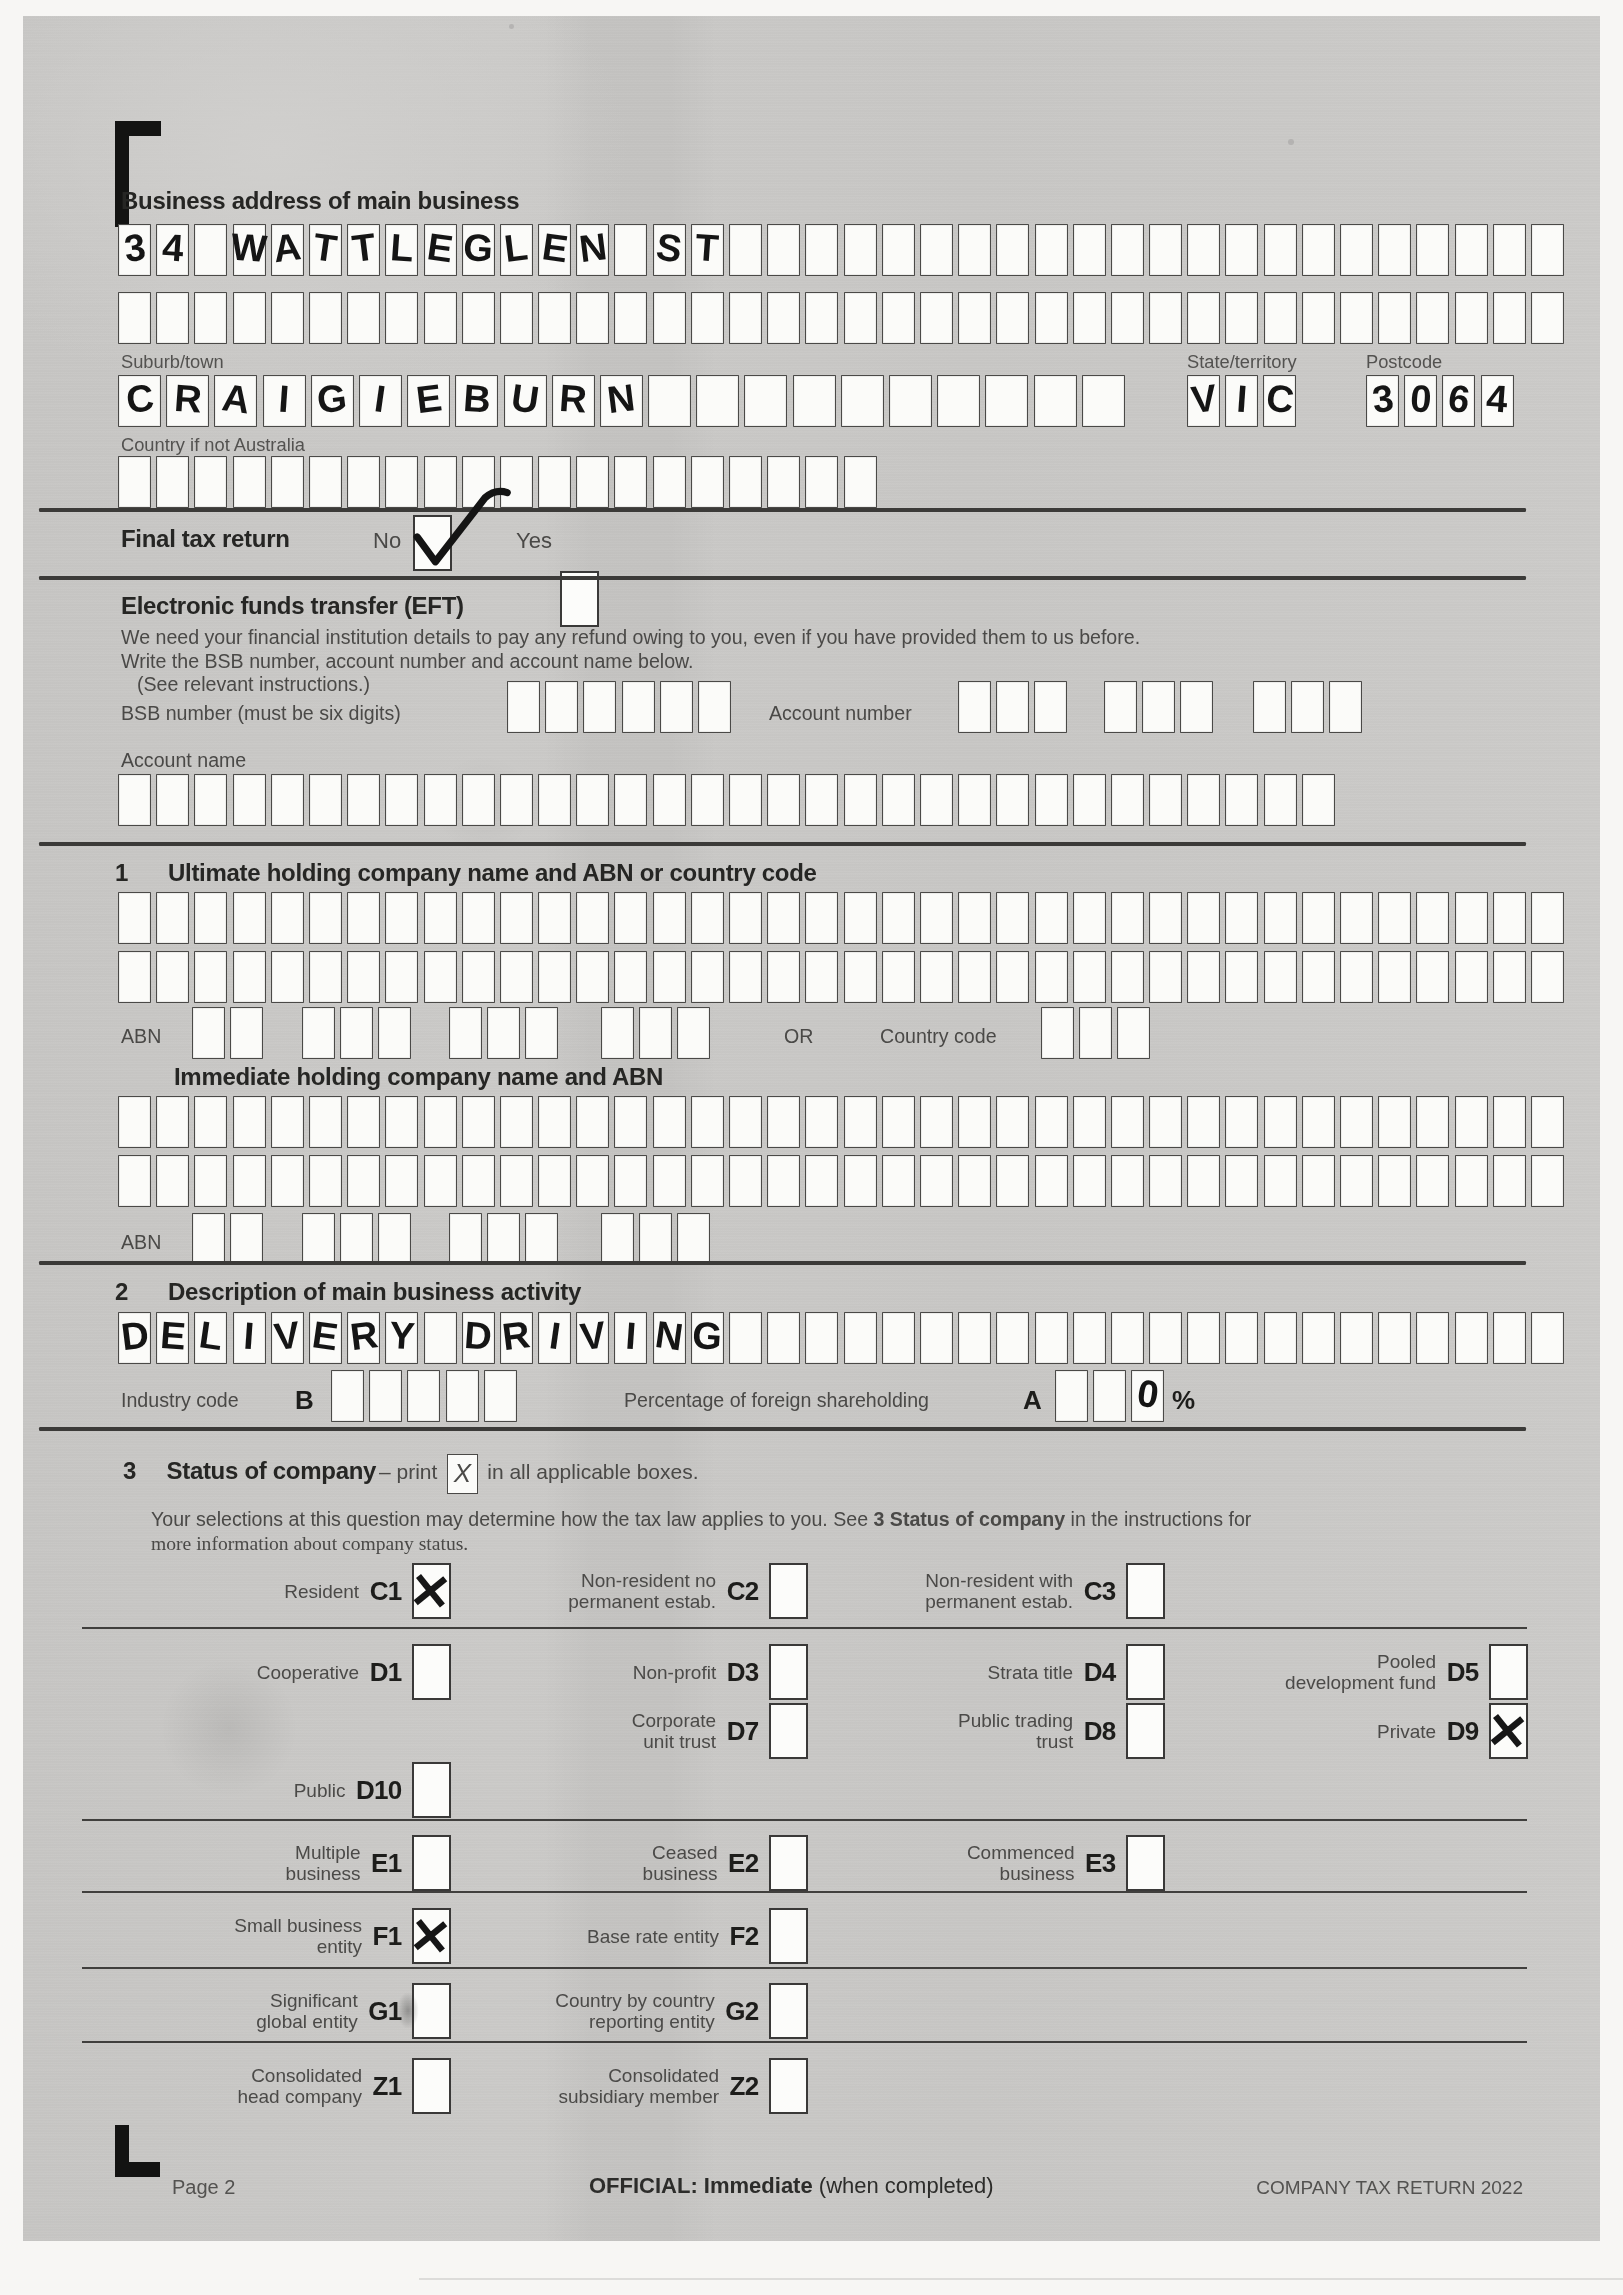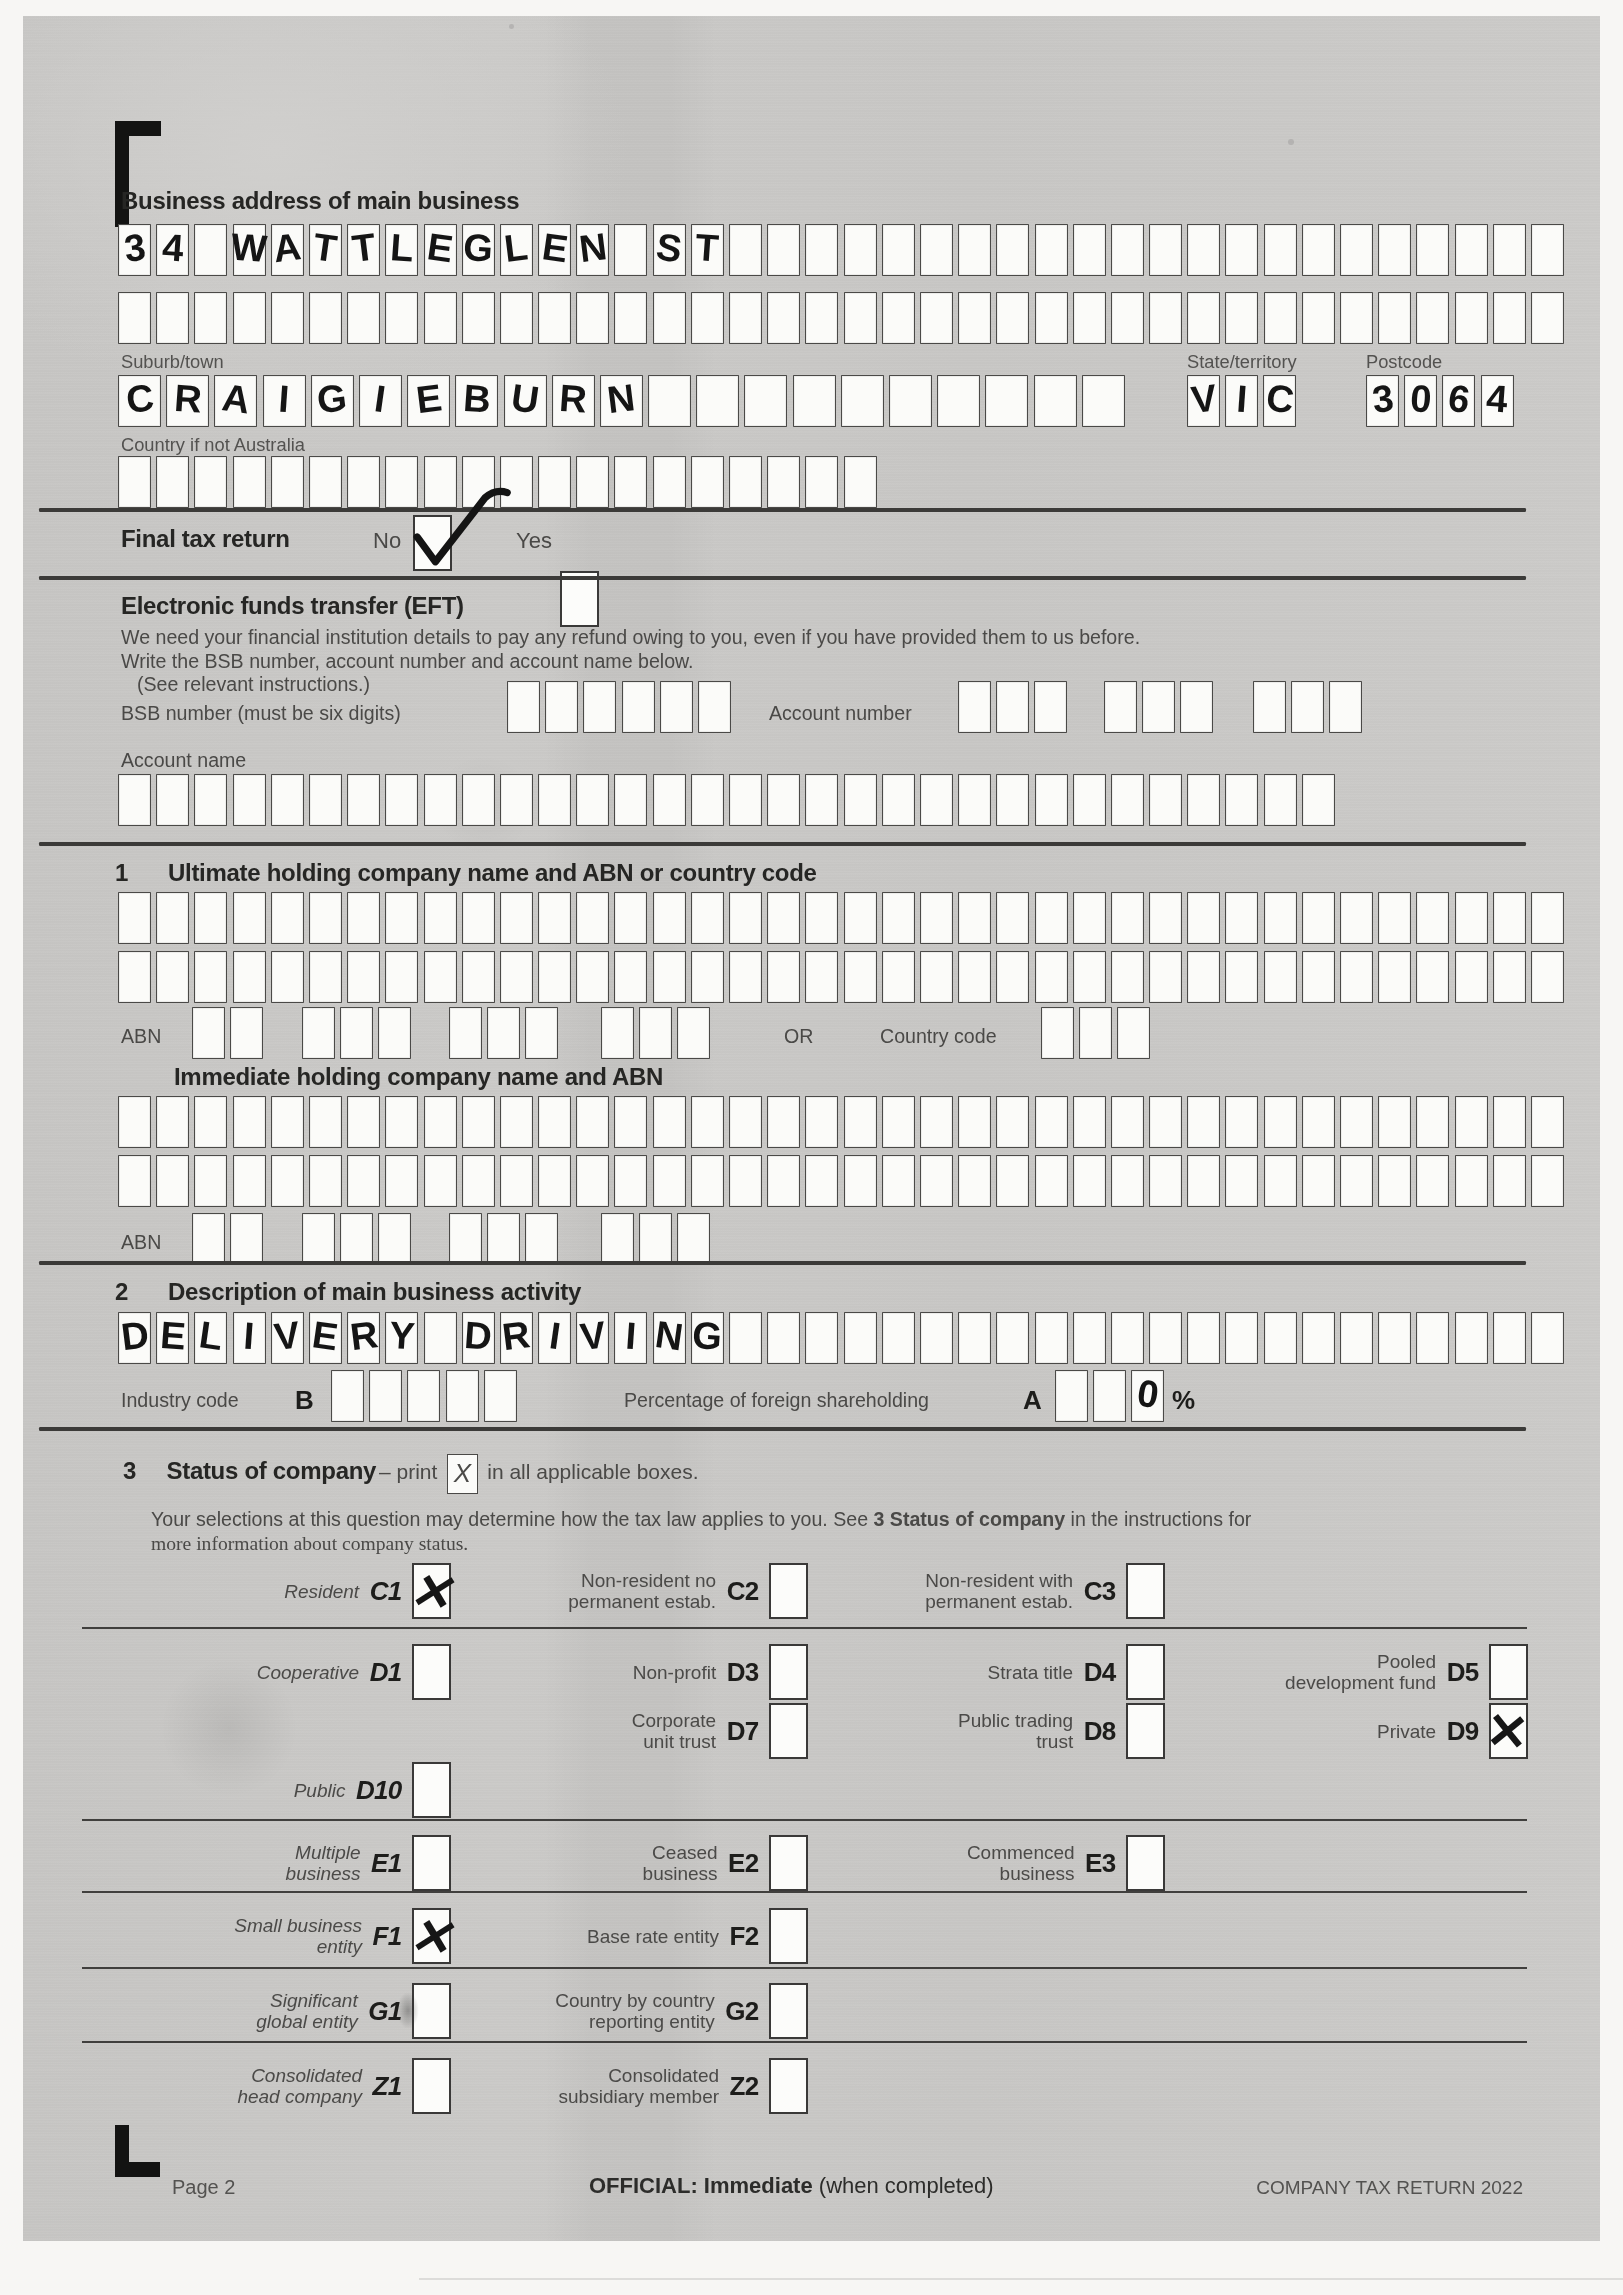--- a/index.html
+++ b/index.html
@@ -67,21 +67,21 @@
     position:absolute;left:-17px;top:6.5px;width:22px;height:37px;border-radius:50%;
     background:radial-gradient(ellipse at center, rgba(40,40,40,0.35), rgba(40,40,40,0) 70%);
     filter:blur(0.7px);
   }
 
   
   .srow{position:absolute;left:0;width:1577px;height:60px;}
   .sitem{position:absolute;top:0;height:100%;width:367px;display:flex;align-items:center;justify-content:flex-end;gap:10.5px;}
   .sitem .slabel{font-size:19px;color:#4b4a48;text-align:right;line-height:1.12;}
   .sitem .scode{font-weight:bold;font-size:26px;color:#1d1d1b;letter-spacing:-0.7px;}
-  .col1{left:61px;font-style:italic;} .col2{left:418px;} .col3{left:775px;} .col4{left:1138px;}
+  .col1{left:61px;} .col2{left:418px;} .col3{left:775px;} .col4{left:1138px;}
 
   .inline-xbox{
     display:inline-block;width:29px;height:38px;background:#fbfbf9;border:1.3px solid #4a4947;
     vertical-align:middle;margin:0 6.5px;position:relative;top:-2.6px;
     text-align:center;line-height:37px;font-style:italic;font-size:26px;color:#4c4b49;font-weight:normal;
   }
   .tickwrap{position:absolute;pointer-events:none;}
 </style>
 </head>
 <body>

